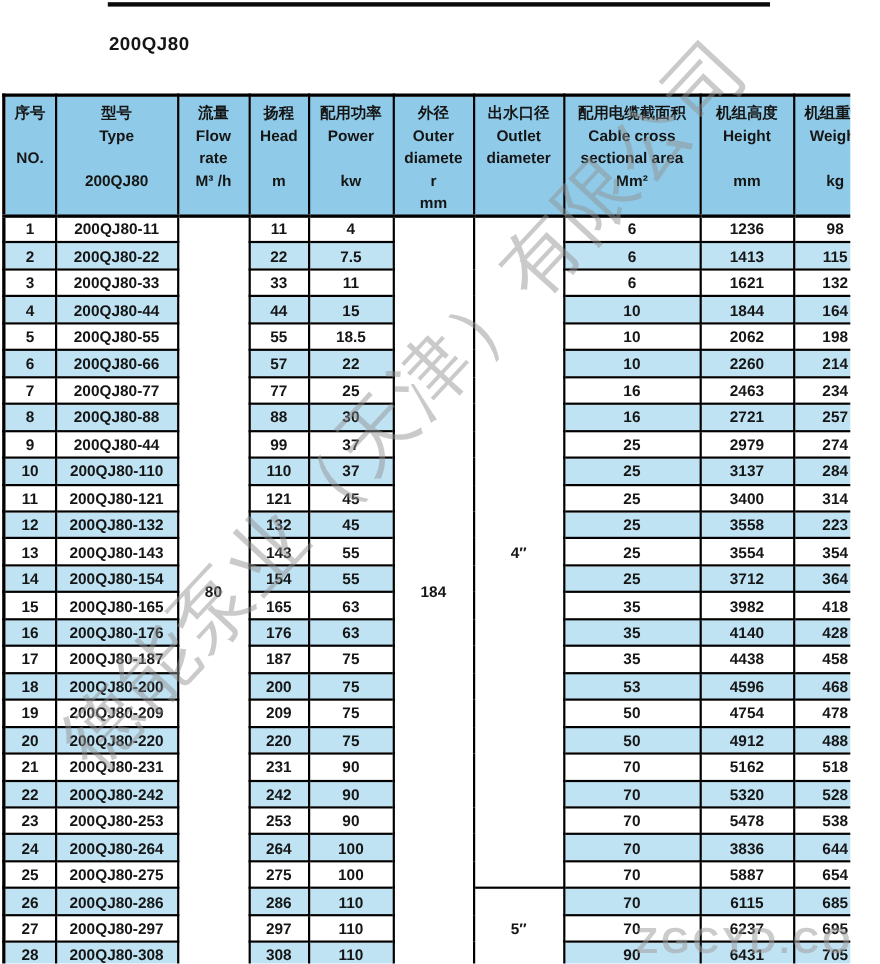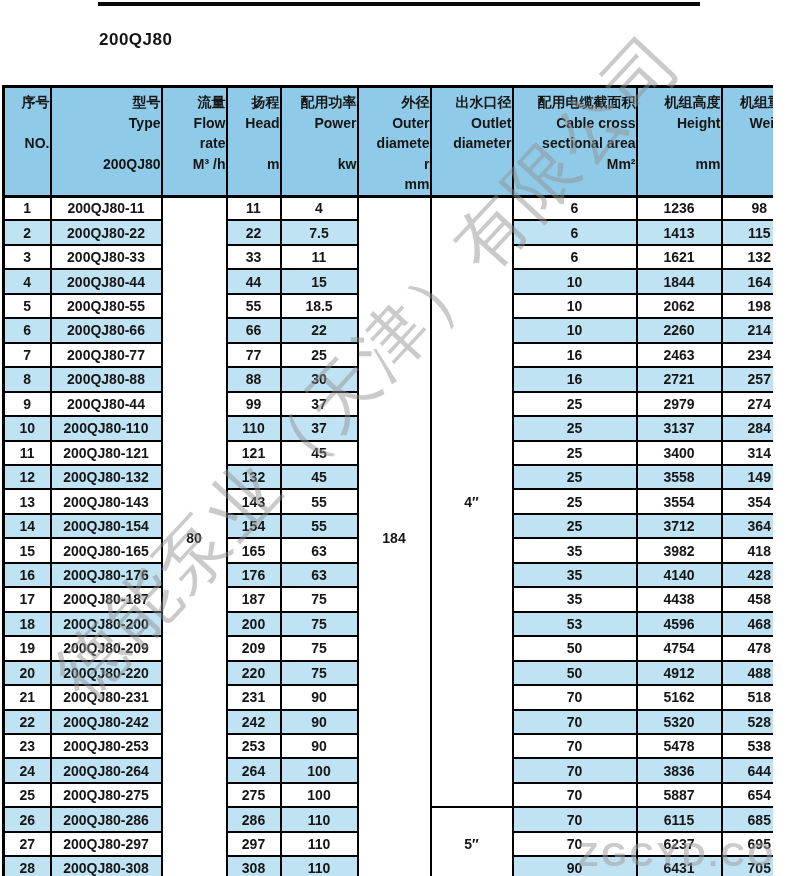--- a/index.html
+++ b/index.html
@@ -22,21 +22,21 @@
     font-size:17px; font-weight:bold; color:#151515;
     letter-spacing:0.5px;
   }
   table {
     position:absolute; left:2px; top:85px;
     border-collapse:collapse; table-layout:fixed;
     width:795px;
   }
   table, th, td { border:2px solid #000; }
   table { border-width:3px; }
-  thead th { border-bottom-width:3px;text-align:right; }
+  thead th { border-bottom-width:3px; }
   th, td {
     padding:0; overflow:hidden;
     text-align:center; vertical-align:middle;
     font-weight:bold; color:#151515;
   }
   thead tr { height:103px; }
   tbody tr { height:24.46px; }
   thead th {
     background:var(--header-bg,#8FCBE8);
     vertical-align:top; padding-top:4px;
@@ -188,21 +188,21 @@
           <td>200QJ80-55</td>
           <td>55</td>
           <td>18.5</td>
           <td>10</td>
           <td>2062</td>
           <td>198</td>
         </tr>
         <tr>
           <td class="alt">6</td>
           <td class="alt">200QJ80-66</td>
-          <td class="alt">66</td>
+          <td class="alt">57</td>
           <td class="alt">22</td>
           <td class="alt">10</td>
           <td class="alt">2260</td>
           <td class="alt">214</td>
         </tr>
         <tr>
           <td>7</td>
           <td>200QJ80-77</td>
           <td>77</td>
           <td>25</td>
@@ -246,21 +246,21 @@
           <td>3400</td>
           <td>314</td>
         </tr>
         <tr>
           <td class="alt">12</td>
           <td class="alt">200QJ80-132</td>
           <td class="alt">132</td>
           <td class="alt">45</td>
           <td class="alt">25</td>
           <td class="alt">3558</td>
-          <td class="alt">149</td>
+          <td class="alt">223</td>
         </tr>
         <tr>
           <td>13</td>
           <td>200QJ80-143</td>
           <td>143</td>
           <td>55</td>
           <td>25</td>
           <td>3554</td>
           <td>354</td>
         </tr>

